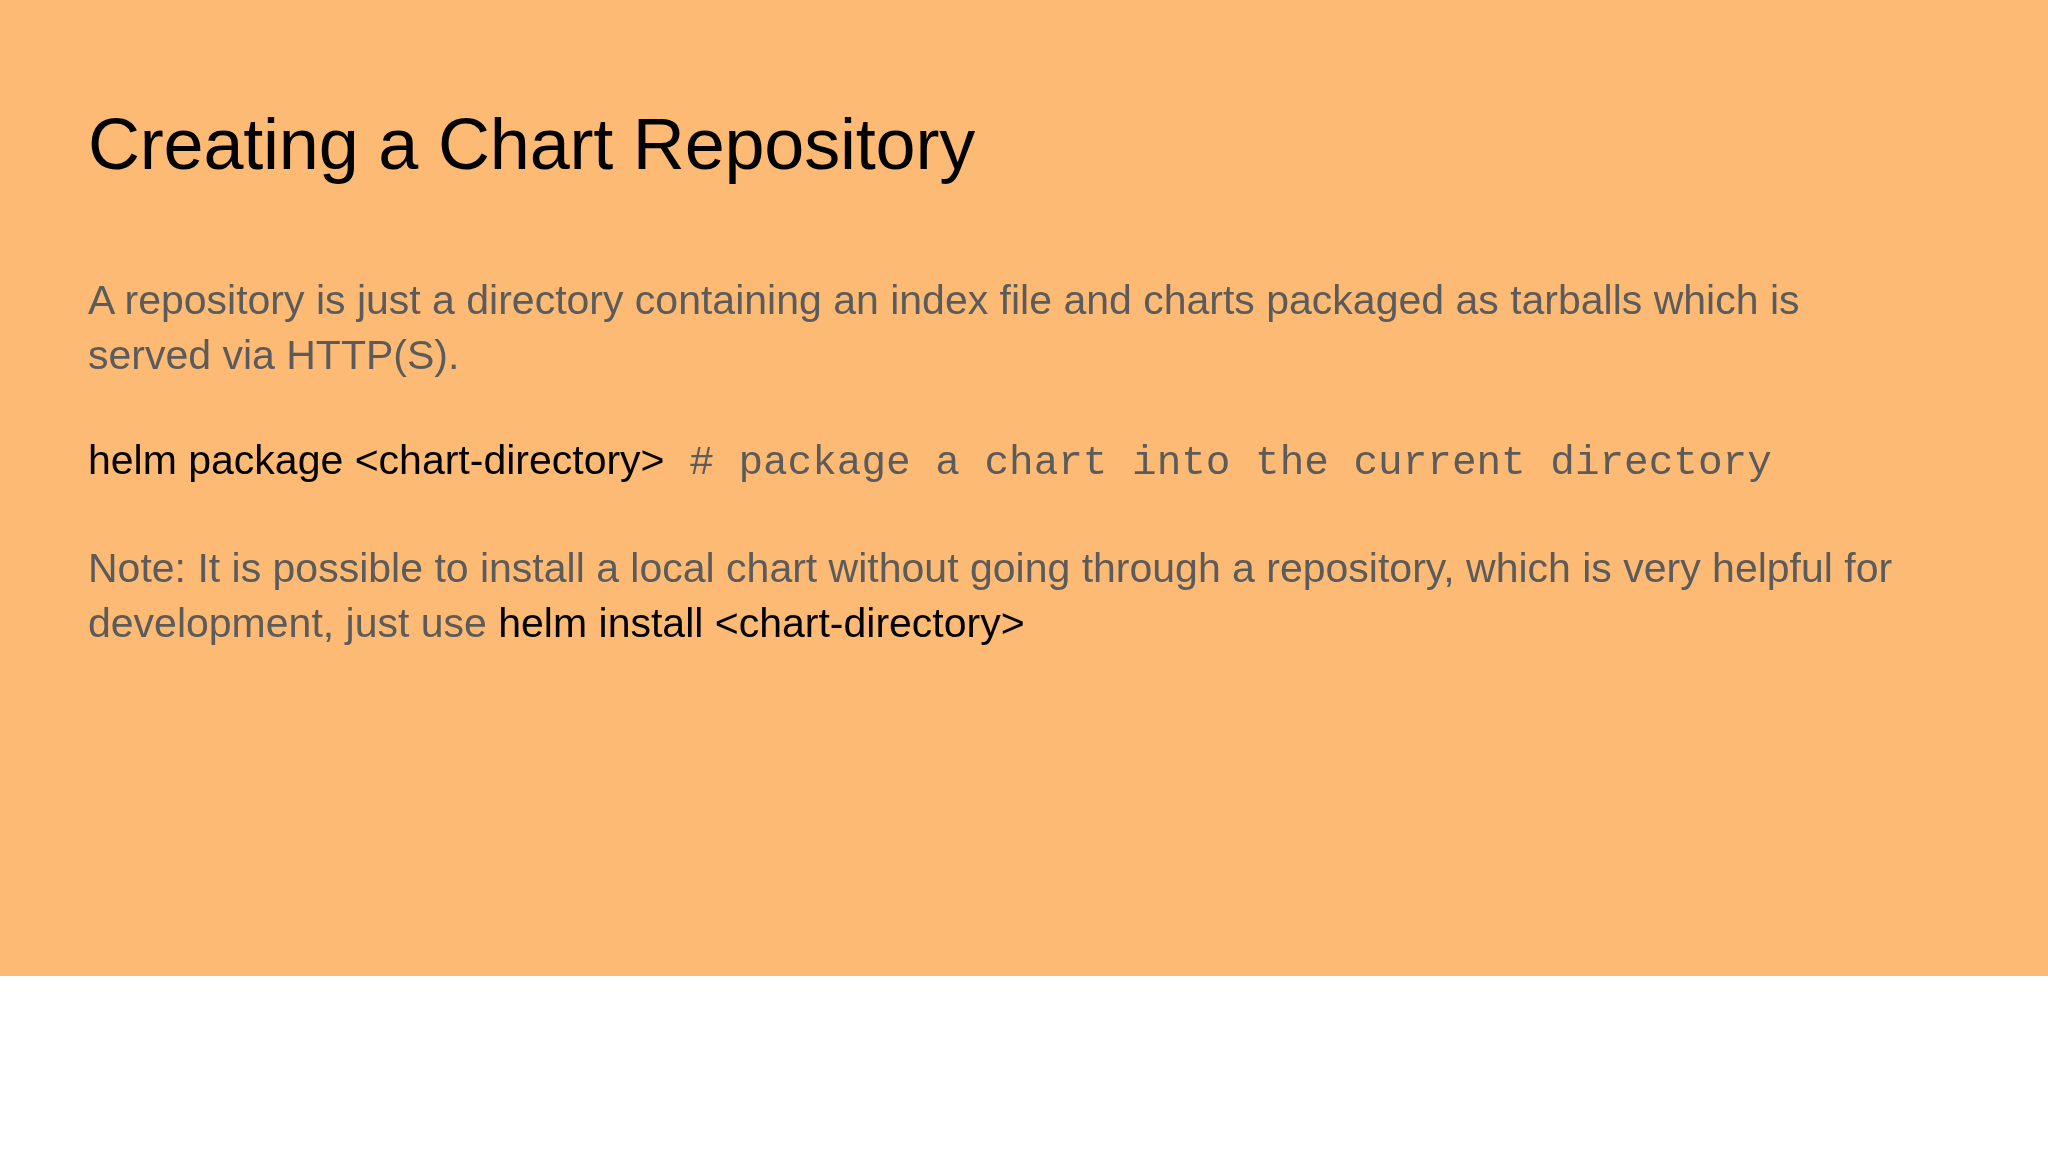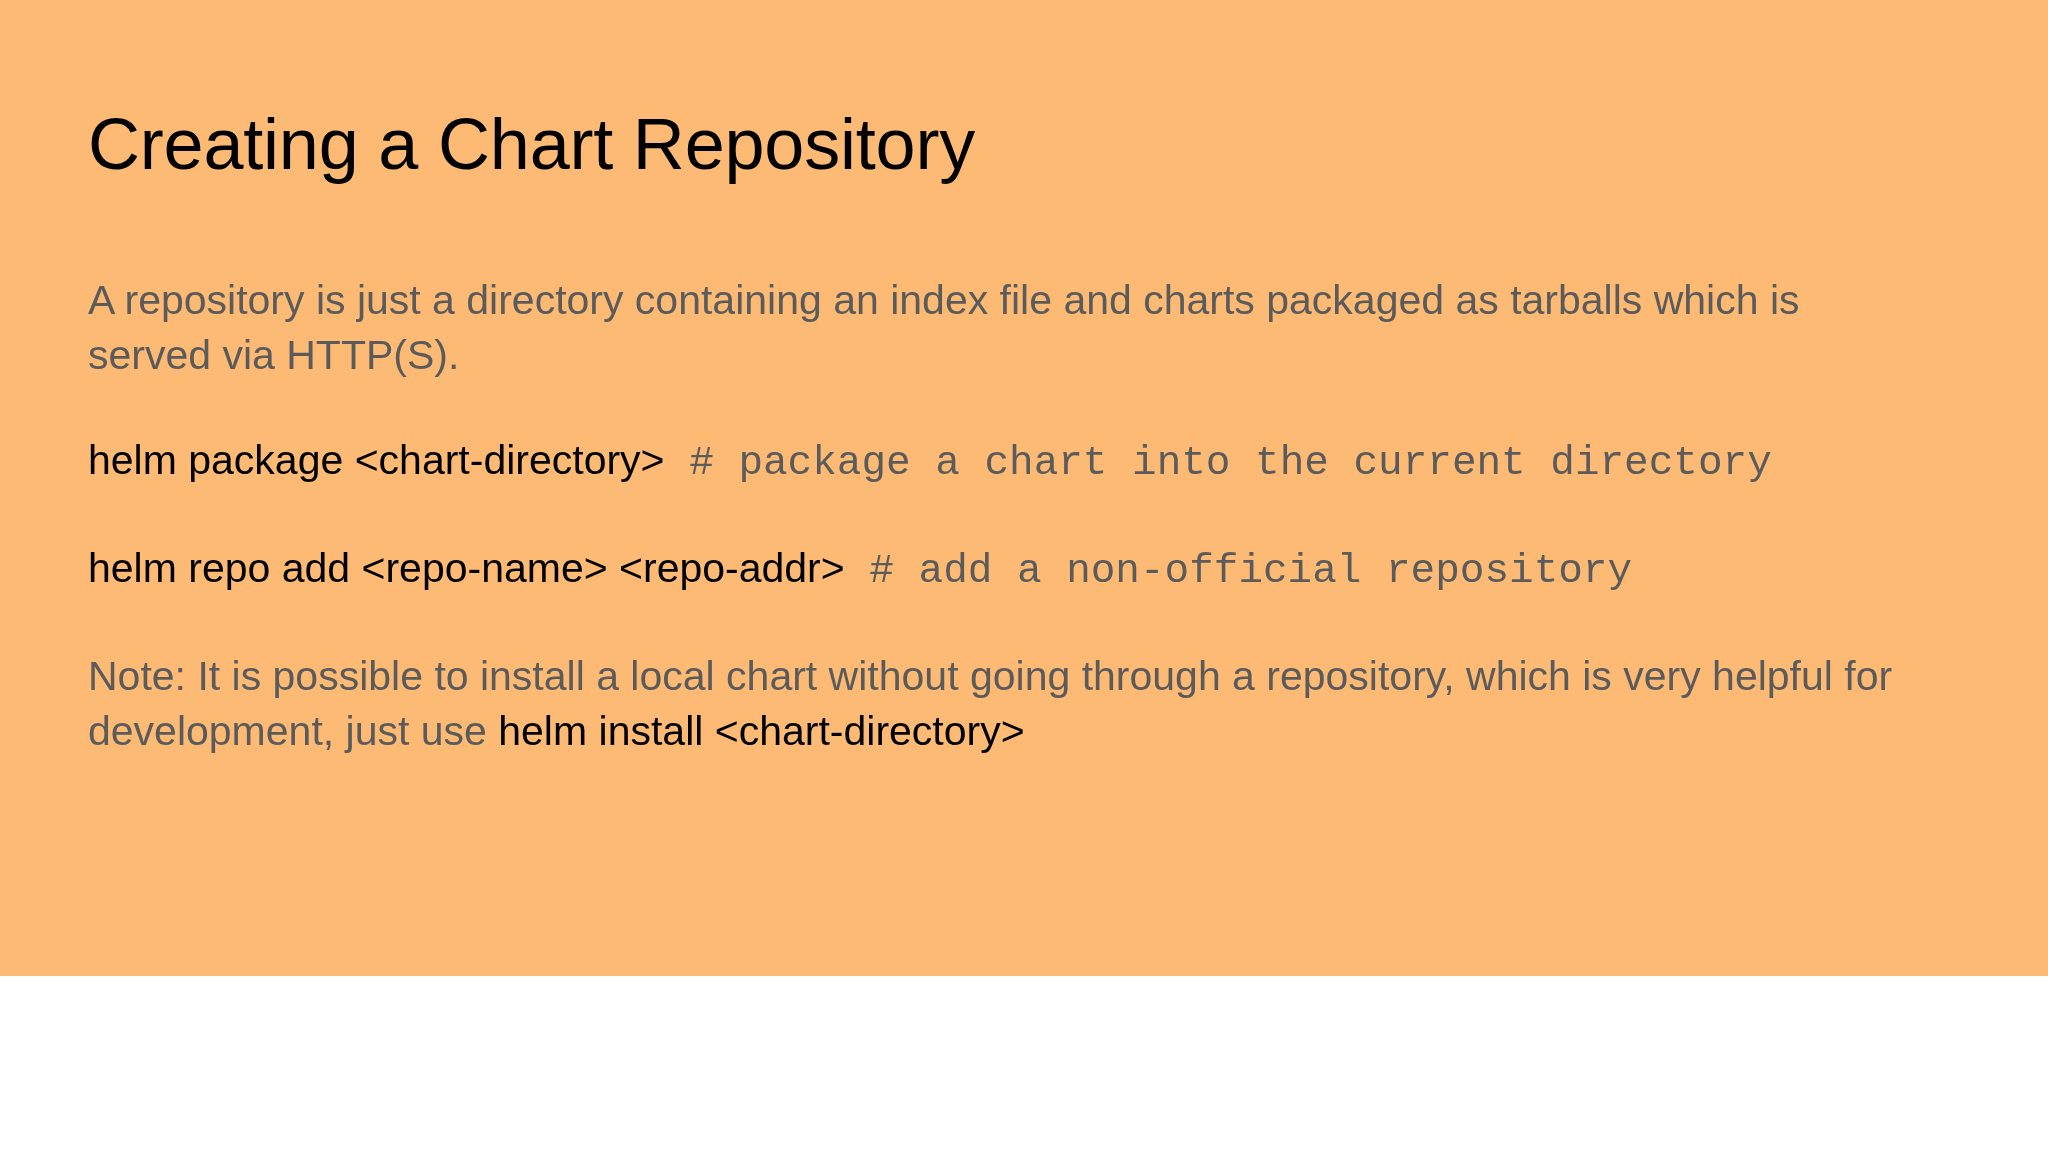--- a/index.html
+++ b/index.html
@@ -80,18 +80,17 @@
 
   <h1 class="slide-title"><span>Creating a Chart Repository</span></h1>
 
   <div class="body-block">
 
     <p class="para intro"><span>A repository is just a directory containing an index file and charts packaged as tarballs which is served via HTTP(S).</span></p>
 
     <p class="para cmd"><span class="cmd-text">helm package &lt;chart-directory&gt;</span><span class="cmt-text"> <span># package a chart into the current directory</span></span></p>
 
 
-    <p class="para cmd"><span class="cmd-text">helm repo add &lt;repo-name&gt; &lt;repo-addr&gt;</span><span class="cmt-text"> <span># add a non-official repository</span></span></p>
 
     <p class="para note"><span class="gray-text">Note: It is possible to install a local chart without going through a repository, which is very helpful for development, just use</span><span class="cmd-text"> <span>helm install &lt;chart-directory&gt;</span></span></p>
 
   </div>
 </div>
 
 </body></html>

